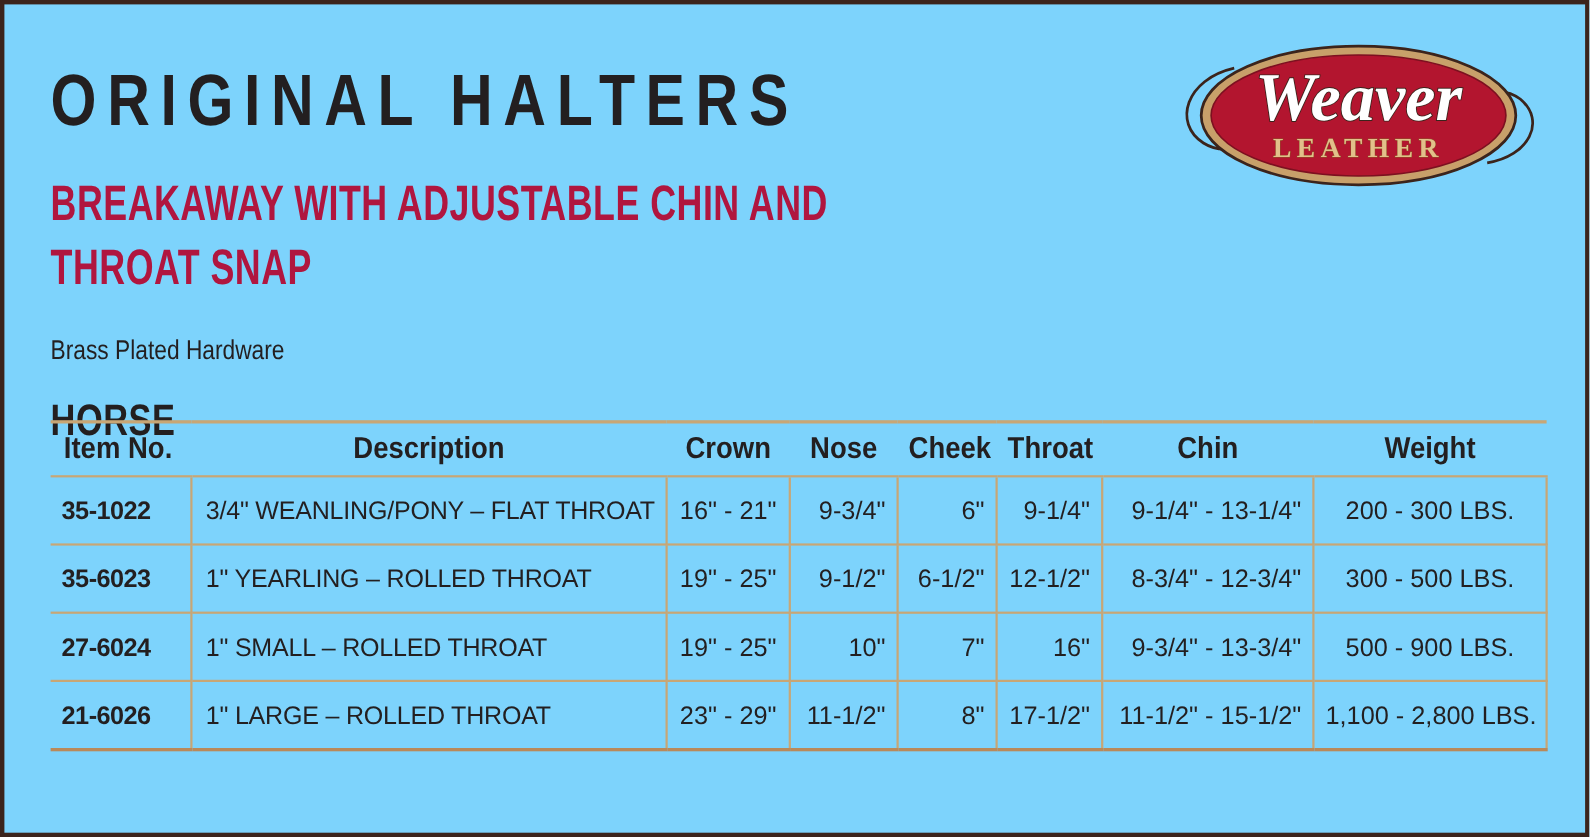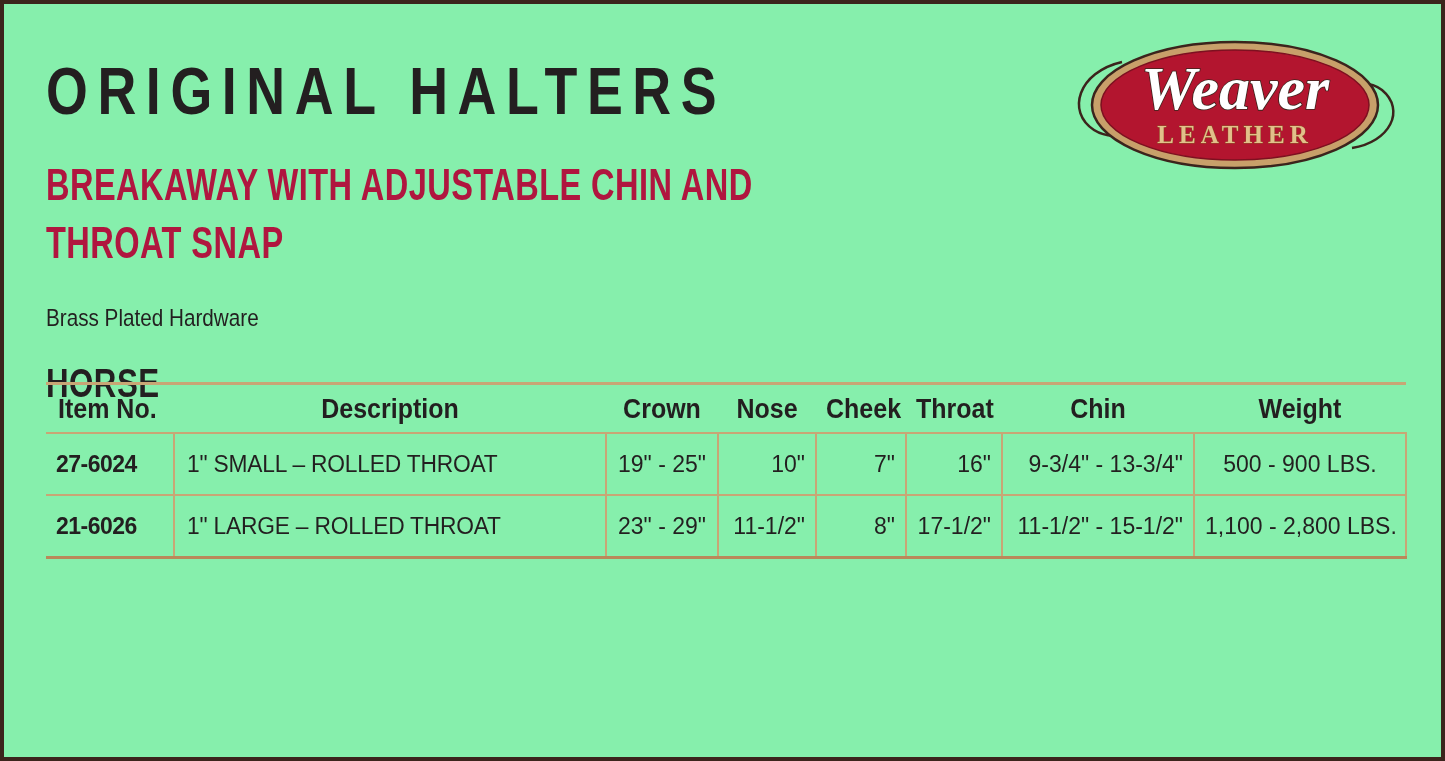--- a/index.html
+++ b/index.html
@@ -4,21 +4,21 @@
 <style>
   html, body {
     margin: 0;
     padding: 0;
     background: #ffffff;
   }
   #page {
     position: relative;
     width: 1445px;
     height: 761px;
-    background: #86efac;
+    background: #7dd3fc;
     box-sizing: border-box;
     border: 4px solid #3b241c;
     font-family: "Liberation Sans", sans-serif;
     overflow: hidden;
     padding-left: 20px;
   }
 
   
   .header-block {
     position: absolute;
@@ -200,20 +200,40 @@
           <th>Crown</th>
           <th>Nose</th>
           <th>Cheek</th>
           <th>Throat</th>
           <th>Chin</th>
           <th>Weight</th>
         </tr>
       </thead>
       <tbody>
         <tr>
+          <td class="item-no">35-1022</td>
+          <td class="desc">3/4" WEANLING/PONY – FLAT THROAT</td>
+          <td class="num-center">16" - 21"</td>
+          <td class="num-right">9-3/4"</td>
+          <td class="num-right">6"</td>
+          <td class="num-right">9-1/4"</td>
+          <td class="num-right">9-1/4" - 13-1/4"</td>
+          <td class="weight">200 - 300 LBS.</td>
+        </tr>
+        <tr>
+          <td class="item-no">35-6023</td>
+          <td class="desc">1" YEARLING – ROLLED THROAT</td>
+          <td class="num-center">19" - 25"</td>
+          <td class="num-right">9-1/2"</td>
+          <td class="num-right">6-1/2"</td>
+          <td class="num-right">12-1/2"</td>
+          <td class="num-right">8-3/4" - 12-3/4"</td>
+          <td class="weight">300 - 500 LBS.</td>
+        </tr>
+        <tr>
           <td class="item-no">27-6024</td>
           <td class="desc">1" SMALL – ROLLED THROAT</td>
           <td class="num-center">19" - 25"</td>
           <td class="num-right">10"</td>
           <td class="num-right">7"</td>
           <td class="num-right">16"</td>
           <td class="num-right">9-3/4" - 13-3/4"</td>
           <td class="weight">500 - 900 LBS.</td>
         </tr>
         <tr>

